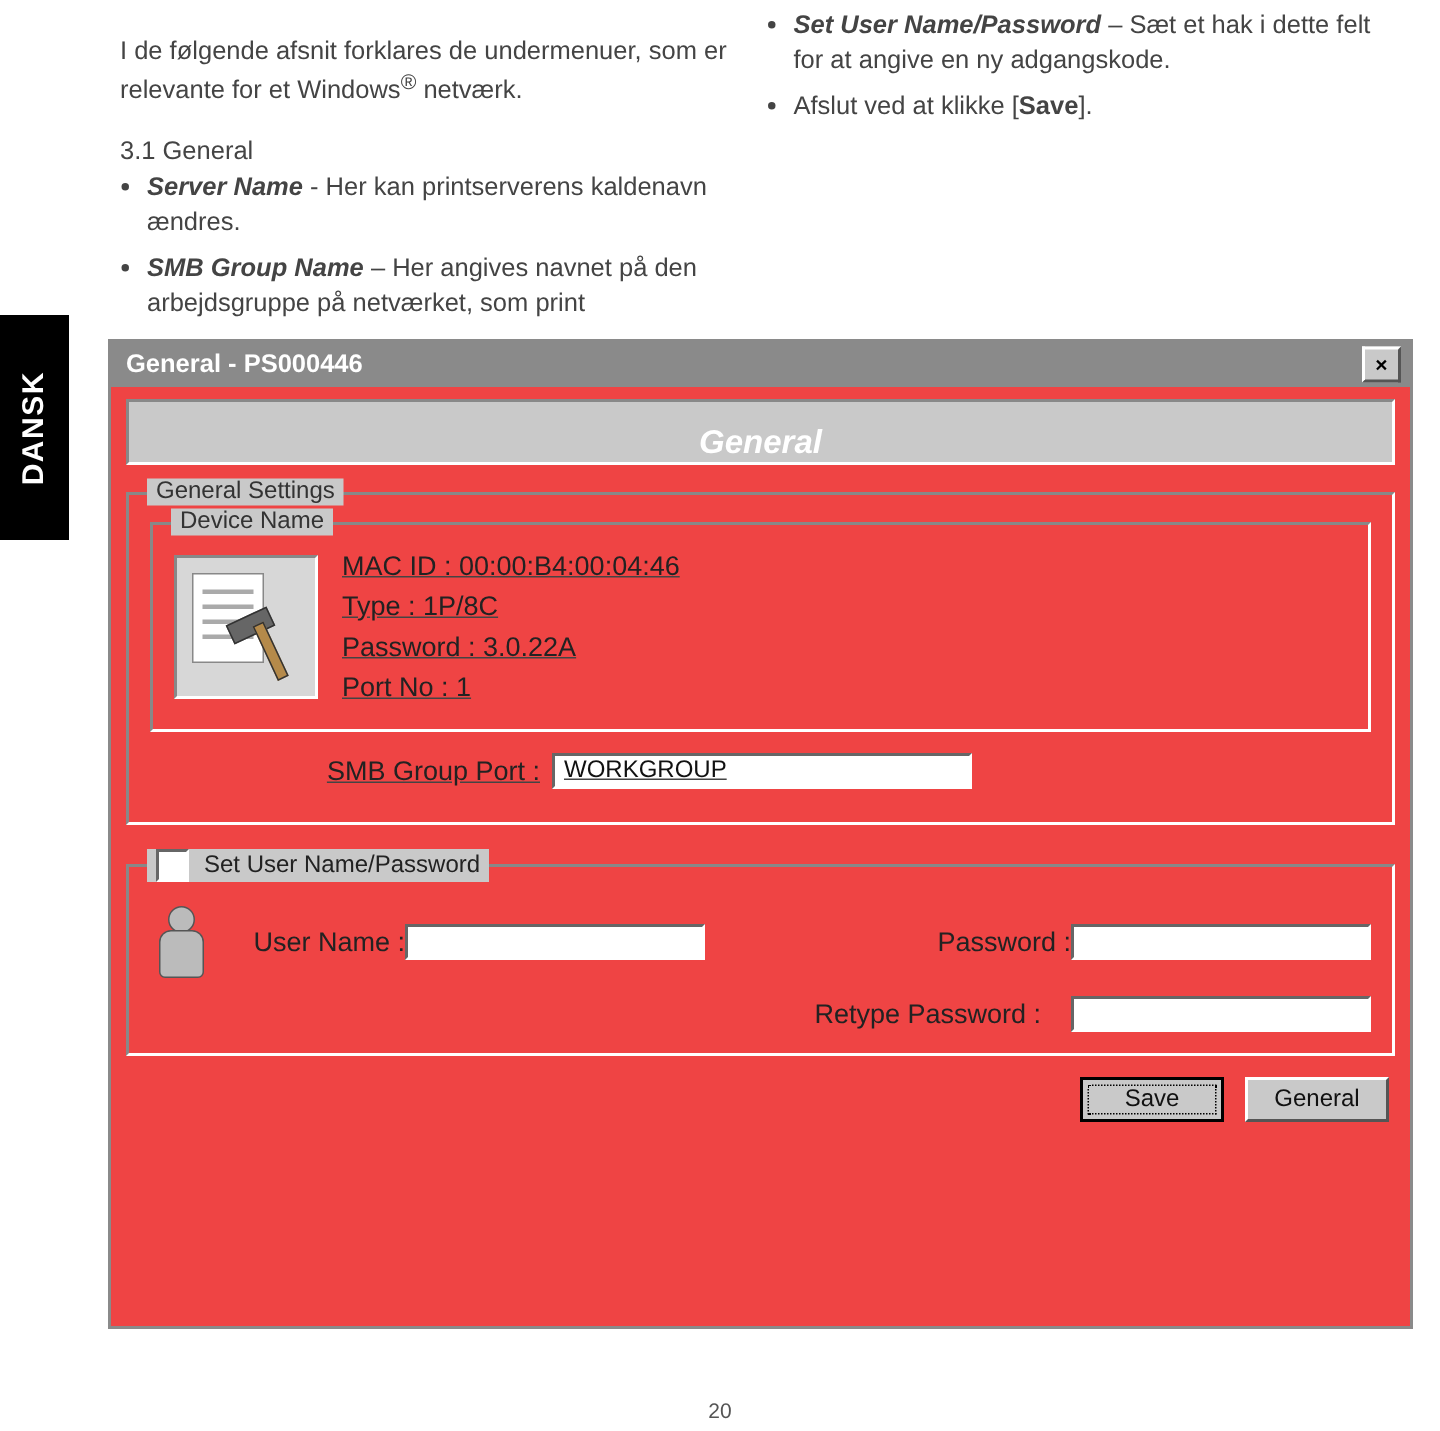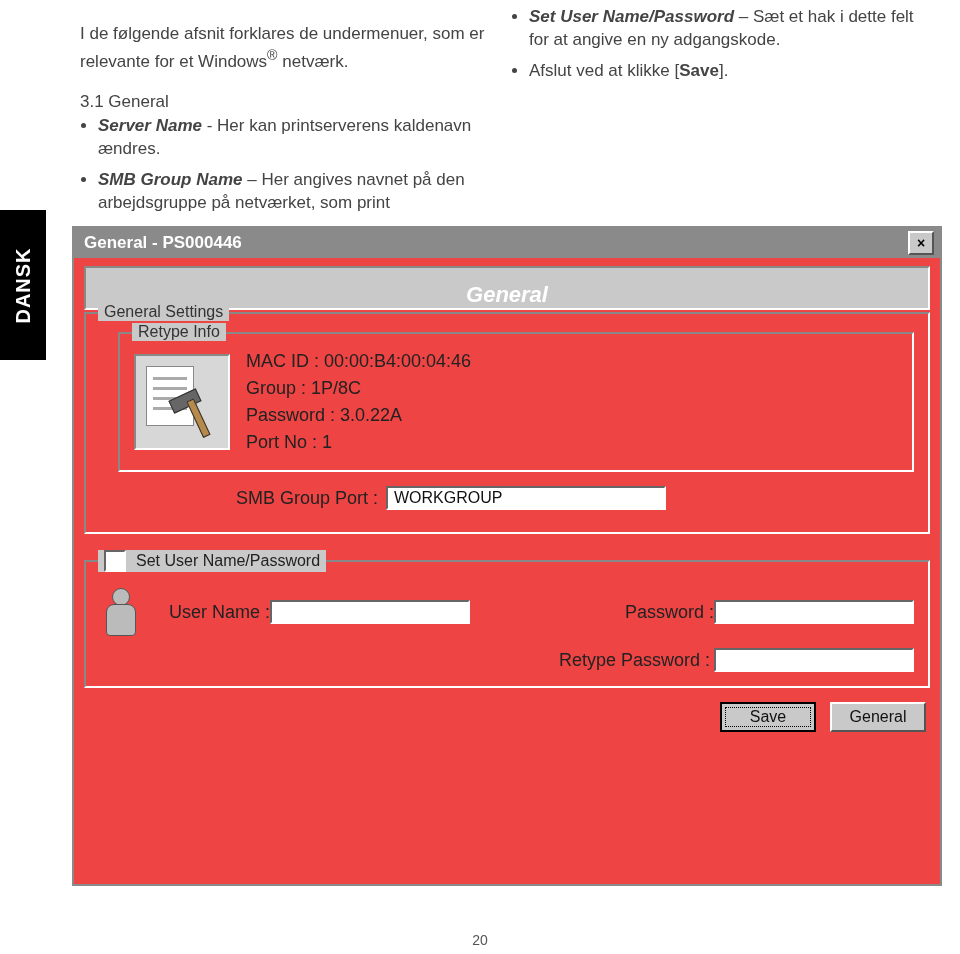--- a/index.html
+++ b/index.html
@@ -116,27 +116,28 @@
     align-items: flex-end;
     justify-content: center;
     color: #fff;
     font-size: 22px;
     font-weight: 700;
     font-style: italic;
   }
   
   .group {
     position: relative;
-    margin: 2px 10px 0 10px;
+    margin: 18px 10px 0 10px;
     border-top: 2px solid #888;
     border-left: 2px solid #888;
     border-right: 2px solid #fff;
     border-bottom: 2px solid #fff;
-    padding: 18px 14px 14px 32px;
-    box-sizing: border-box;
+    padding: 18px 14px 14px 14px;
+    box-sizing: border-box;
+    text-decoration: underline;
   }
   .group .legend {
     position: absolute;
     top: -11px;
     left: 12px;
     background: #c9c9c9;
     padding: 0 6px;
     font-size: 16px;
     color: #333;
   }
@@ -323,21 +324,21 @@
     text-align: right;
     font-size: 18px;
     color: #222;
   }
   .user-row .sunken { width: 200px; }
   .spacer { flex: 1; }
   .row2 {
     display: flex;
     align-items: center;
     justify-content: flex-end;
-    gap: 4px;
+    gap: 20px;
     margin-top: 10px;
   }
   .row2 .lbl2 {
     font-size: 18px;
     color: #222;
   }
   .row2 .sunken { width: 200px; }
   
   .button-bar {
     display: flex;
@@ -419,31 +420,31 @@
     </div>
 
     <div class="band">
       <span>General</span>
     </div>
 
     <div class="group">
       <div class="legend">General Settings</div>
 
       <div class="inner-group">
-        <div class="legend">Retype Info</div>
+        <div class="legend">Device Name</div>
         <div class="icon-box">
           <div class="icon-paper"></div>
           <div class="icon-hammer">
             <div class="head"></div>
               <div class="handle"></div>
           </div>
         </div>
         <div class="device-lines">
           <div>MAC ID : 00:00:B4:00:04:46</div>
-          <div>Group : 1P/8C</div>
+          <div>Type : 1P/8C</div>
           <div>Password : 3.0.22A</div>
           <div>Port No : 1</div>
         </div>
       </div>
 
       <div class="row">
         <div class="lbl">SMB Group Port :</div>
         <div class="sunken">
           <span>WORKGROUP</span>
         </div>

